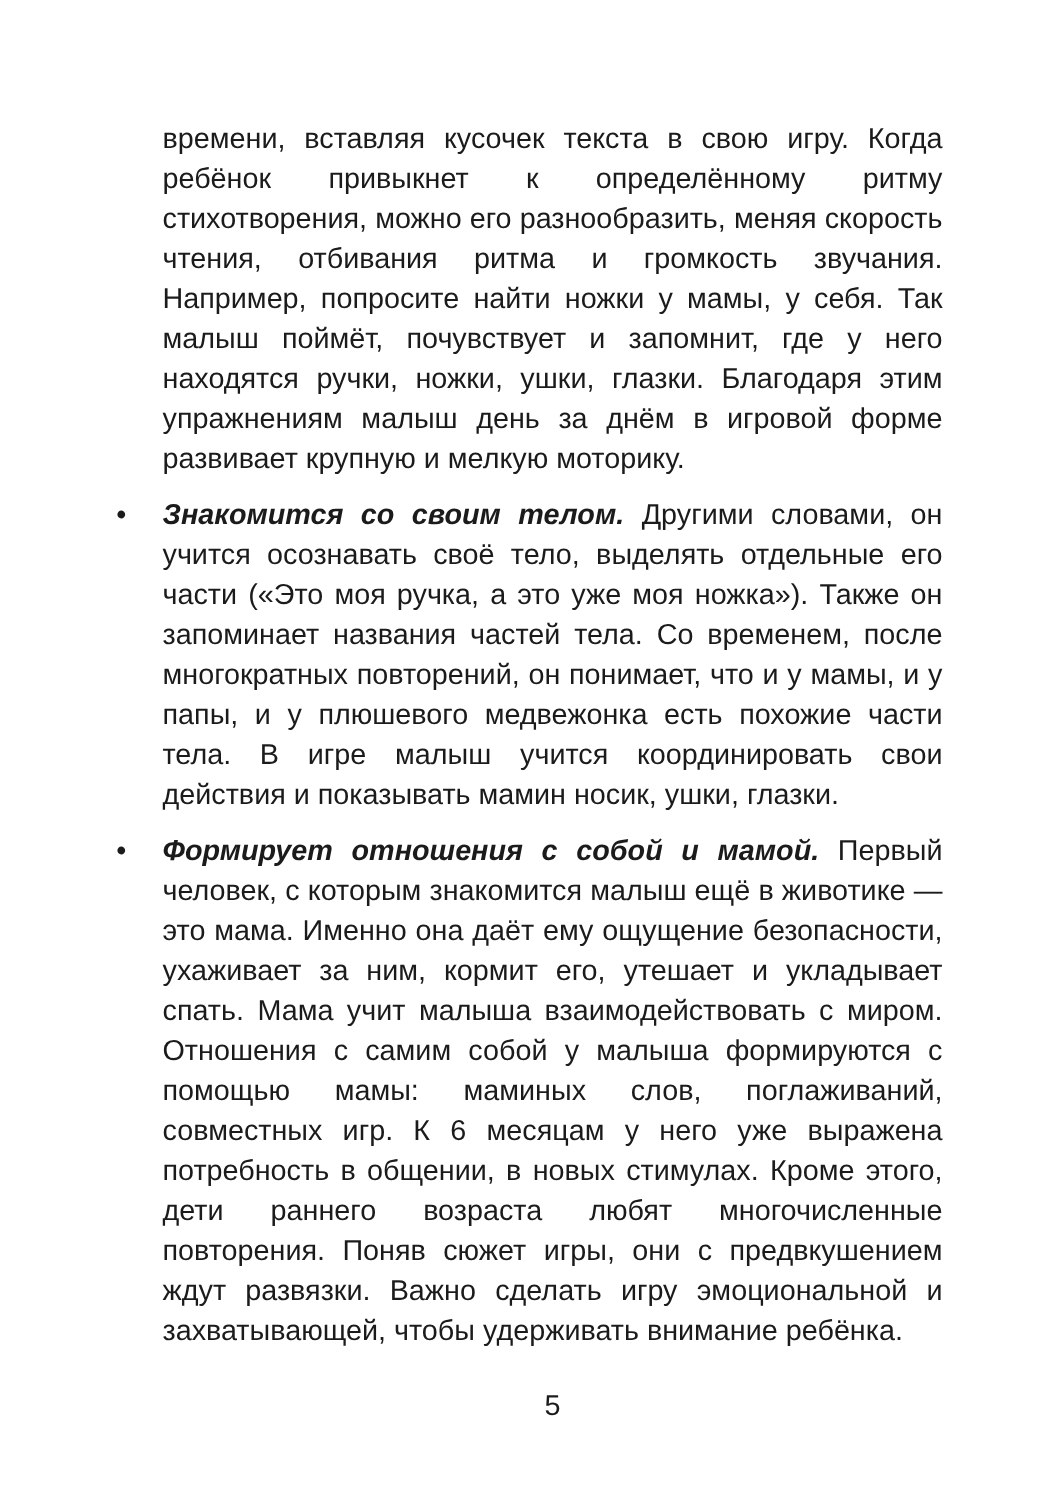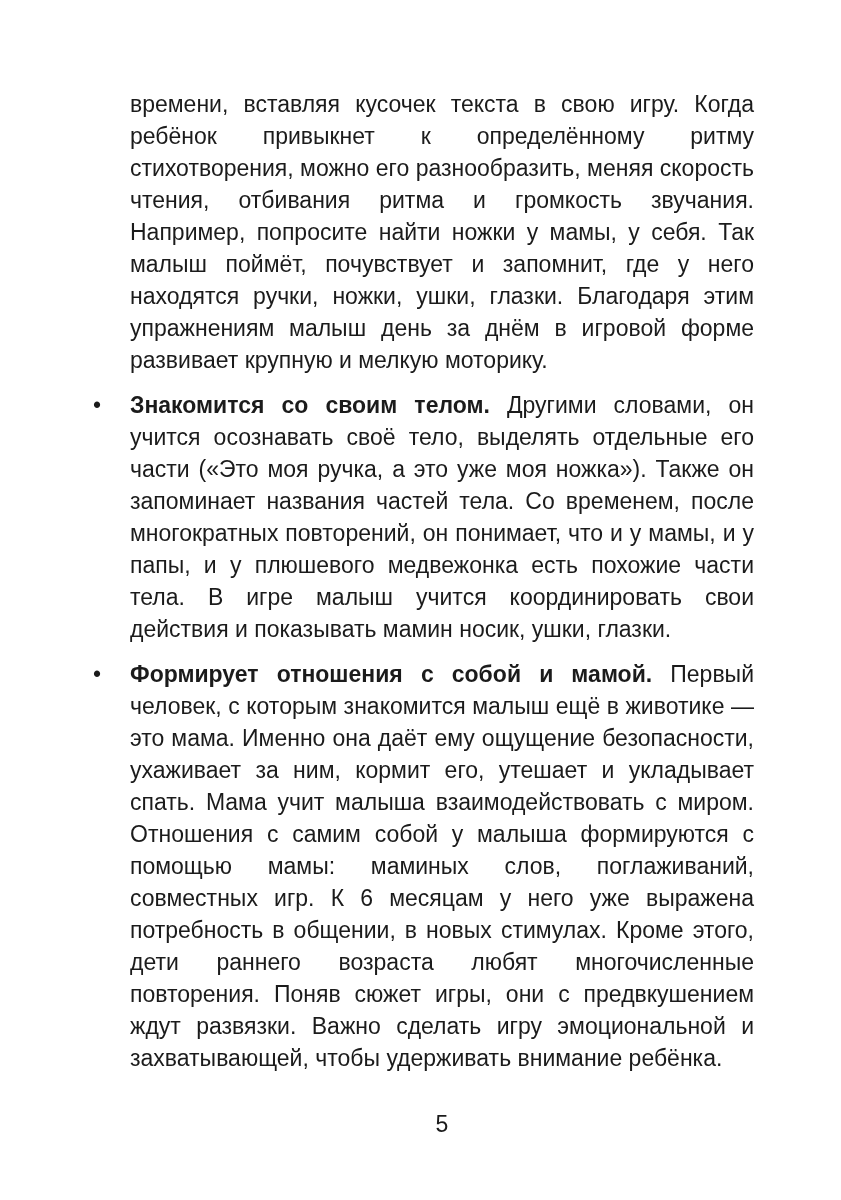--- a/index.html
+++ b/index.html
@@ -17,38 +17,39 @@
     color: #1b1b1b;
   }
   .content {
     position: absolute;
     top: 84px;
     left: 130px;
     width: 624px;
   }
   .para {
     position: relative;
-    margin: 4px 0 13px 0;
+    margin: 10px 0 13px 0;
     font-size: 23px;
     line-height: 32px;
     text-align: justify;
     text-justify: inter-word;
   }
   .para:last-child {
     margin-bottom: 0;
   }
   .bullet-marker {
     position: absolute;
     left: -37px;
     top: 0;
     font-size: 23px;
     line-height: 32px;
   }
   .lead {
     font-weight: bold;
+    font-style: italic;
   }
   .page-number {
     position: absolute;
     top: 1108px;
     left: 130px;
     width: 624px;
     text-align: center;
     font-size: 23px;
     line-height: 32px;
     color: #1b1b1b;

